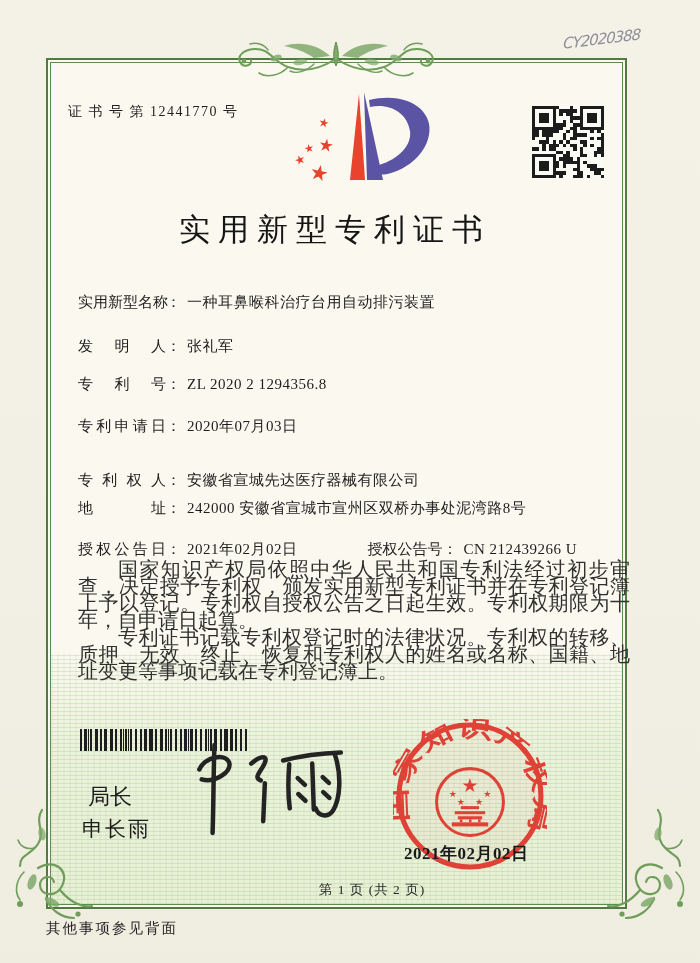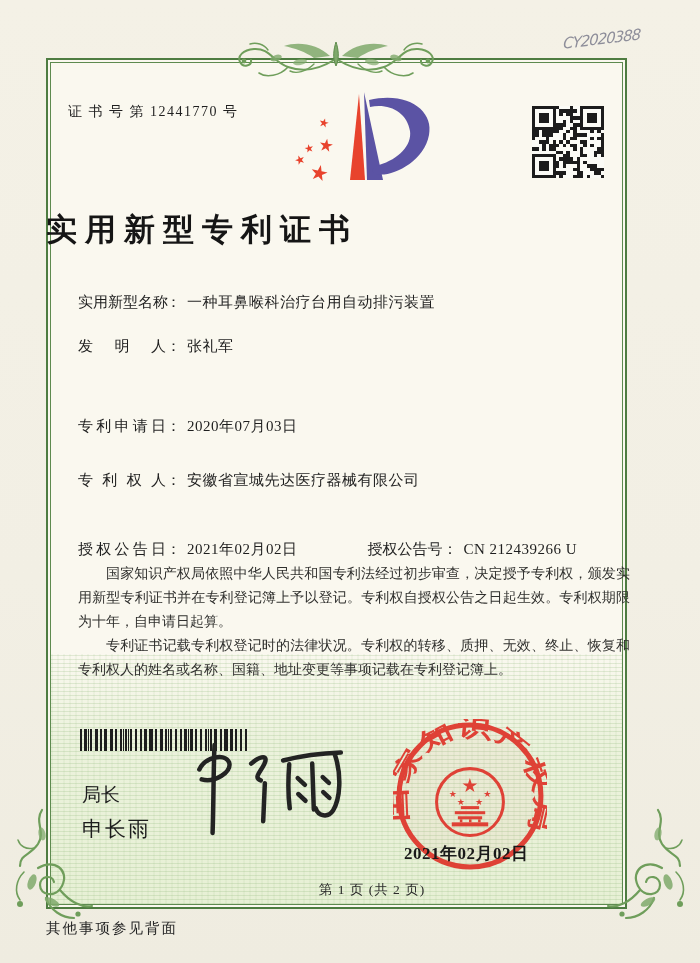--- a/index.html
+++ b/index.html
@@ -35,21 +35,21 @@
     font-style:italic;font-size:15px;color:#8e8e9a;
     transform:rotate(-7deg) skewX(-10deg);
     letter-spacing:-1px;
   }
   .cert-number{
     position:absolute;left:68px;top:103px;
     font-size:14px;letter-spacing:1.5px;color:#1f1f1f;
   }
   .title{
     position:absolute;left:46px;top:209px;width:578px;
-    text-align:left;font-size:31px;font-weight:bold;
+    text-align:center;font-size:31px;font-weight:normal;
     letter-spacing:8px;color:#151515;
   }
   
   .logo{position:absolute;left:276px;top:86px;width:168px;height:108px;}
   .qr{
     position:absolute;left:532px;top:106px;width:72px;height:72px;
     display:grid;grid-template-columns:repeat(21,1fr);grid-template-rows:repeat(21,1fr);
     background:#fbfbf6;
   }
   .qr div{width:100%;height:100%;}
@@ -60,32 +60,32 @@
     display:inline-block;width:88px;
     text-align:justify;text-align-last:justify;
     vertical-align:top;
   }
   .field-colon{display:inline-block;margin-right:6px;}
   .field-value{letter-spacing:0.5px;}
   .grant-group2{margin-left:70px;}
   
   .body-text{
     position:absolute;left:78px;top:562px;width:552px;
-    font-size:14px;line-height:24px;text-align:justify;color:#30302e;font-family:Liberation Mono, monospace;
+    font-size:20px;line-height:17px;text-align:justify;color:#30302e;font-family:Liberation Mono, monospace;
   }
   .body-text p{margin:0;text-indent:2em;}
   
   .barcode{
     position:absolute;left:80px;top:729px;width:168px;height:22px;
     background-image:
       repeating-linear-gradient(90deg,#1d1d1d 0 2px,transparent 2px 5px),
       repeating-linear-gradient(90deg,#1d1d1d 0 1px,transparent 1px 8px),
       repeating-linear-gradient(90deg,transparent 0 4px,#1d1d1d 4px 5px,transparent 5px 13px);
   }
-  .officer-title{position:absolute;left:82px;top:782px;font-size:19px;color:#1d1d1d;}
+  .officer-title{position:absolute;left:88px;top:782px;font-size:22px;color:#1d1d1d;}
   .officer-name{position:absolute;left:82px;top:815px;font-size:21px;color:#1d1d1d;letter-spacing:2px;}
   .signature{position:absolute;left:186px;top:733px;width:168px;height:108px;}
   .seal{position:absolute;left:393px;top:719px;width:154px;height:154px;opacity:.93;}
   .seal-date{
     position:absolute;left:404px;top:842px;width:180px;
     font-size:17px;font-weight:bold;color:#191919;letter-spacing:0.5px;
   }
   .footer-page{
     position:absolute;left:46px;top:881px;width:652px;
     text-align:center;font-size:13.5px;color:#2a2a2a;letter-spacing:1px;
@@ -618,25 +618,31 @@
     </div>
 
   <div class="title">实用新型专利证书</div>
 
   <div class="field-row" style="top:293px">
     <span class="field-label">实用新型名称</span><span class="field-colon">：</span><span class="field-value">一种耳鼻喉科治疗台用自动排污装置</span>
   </div>
   <div class="field-row" style="top:337px">
     <span class="field-label">发明人</span><span class="field-colon">：</span><span class="field-value">张礼军</span>
   </div>
+  <div class="field-row" style="top:375px">
+    <span class="field-label">专利号</span><span class="field-colon">：</span><span class="field-value">ZL 2020 2 1294356.8</span>
+  </div>
   <div class="field-row" style="top:417px">
     <span class="field-label">专利申请日</span><span class="field-colon">：</span><span class="field-value">2020年07月03日</span>
   </div>
   <div class="field-row" style="top:471px">
     <span class="field-label">专利权人</span><span class="field-colon">：</span><span class="field-value">安徽省宣城先达医疗器械有限公司</span>
+  </div>
+  <div class="field-row" style="top:499px">
+    <span class="field-label">地址</span><span class="field-colon">：</span><span class="field-value">242000 安徽省宣城市宣州区双桥办事处泥湾路8号</span>
   </div>
   <div class="field-row" style="top:540px">
     <span class="field-label">授权公告日</span><span class="field-colon">：</span><span class="field-value">2021年02月02日</span><span class="grant-group2"><span>授权公告号</span><span class="field-colon">：</span><span class="field-value">CN 212439266 U</span></span>
   </div>
 
   <div class="body-text">
     <p>国家知识产权局依照中华人民共和国专利法经过初步审查，决定授予专利权，颁发实用新型专利证书并在专利登记簿上予以登记。专利权自授权公告之日起生效。专利权期限为十年，自申请日起算。</p>
     <p>专利证书记载专利权登记时的法律状况。专利权的转移、质押、无效、终止、恢复和专利权人的姓名或名称、国籍、地址变更等事项记载在专利登记簿上。</p>
   </div>
 

